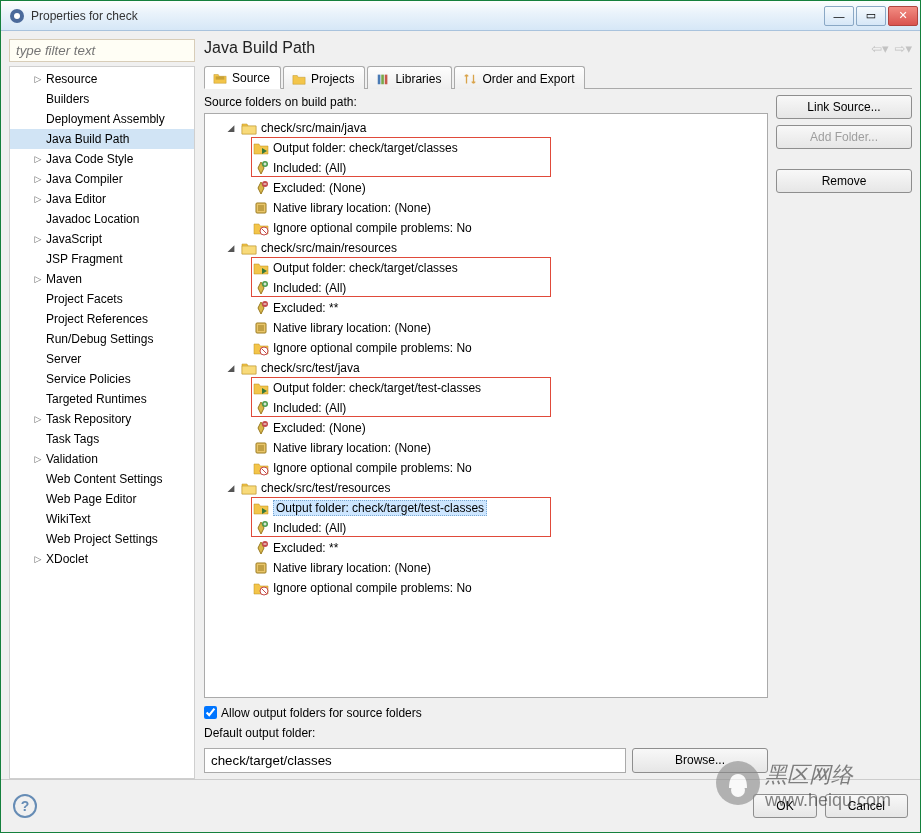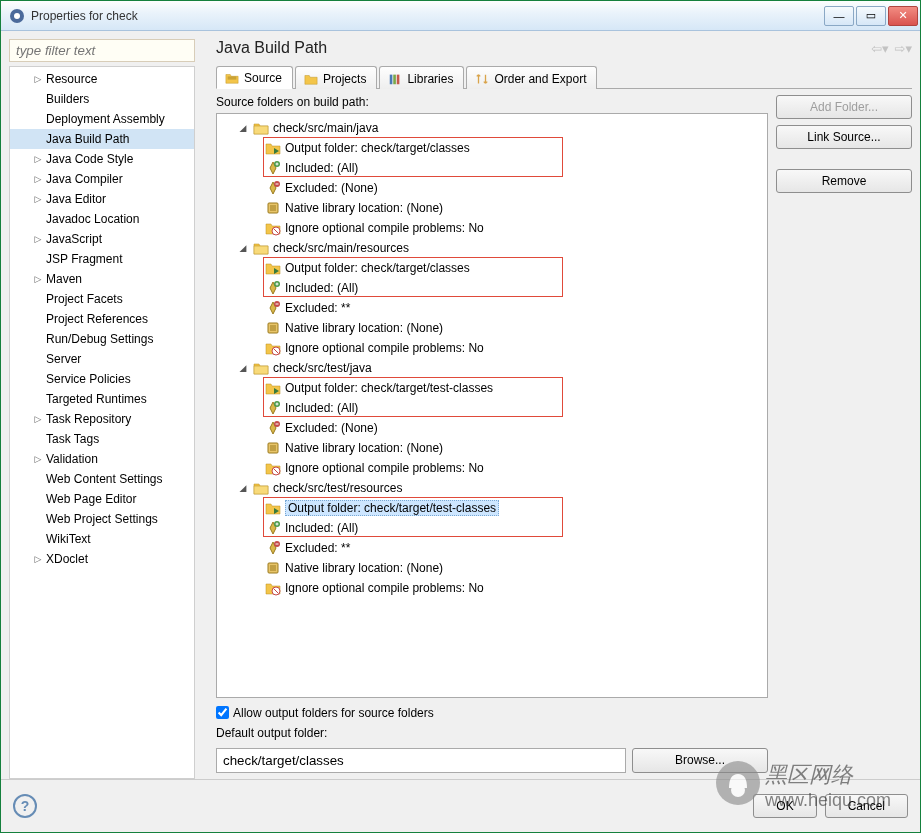--- a/index.html
+++ b/index.html
@@ -4,21 +4,21 @@
 <style>
 * { box-sizing: border-box; margin: 0; padding: 0; }
 body { font-family: "Segoe UI", Tahoma, sans-serif; font-size: 12px; background: #fff; width: 921px; height: 833px; overflow: hidden; }
 .window { border: 1px solid #15803d; height: 833px; display: flex; flex-direction: column; background: #f0f0f0; }
 .titlebar { background: linear-gradient(#fdfefe,#eaf3fb 40%,#d6e7f7); height: 30px; display: flex; align-items: center; padding: 0 2px 0 8px; border-bottom: 1px solid #a9c3dd; }
 .titlebar .icon { width: 16px; height: 16px; margin-right: 6px; }
 .titlebar .title { flex: 1; color: #333; }
 .winbtns { display: flex; gap: 2px; }
 .winbtn { width: 30px; height: 20px; border: 1px solid #8aa8c5; border-radius: 2px; background: linear-gradient(#f6fafd,#d6e7f7); display: flex; align-items: center; justify-content: center; font-size: 11px; cursor: default; }
 .winbtn.close { background: linear-gradient(#f28c82,#d9534f); border-color: #b0443f; color: #fff; }
-.body { flex: 1; display: flex; padding: 8px 8px 0 8px; gap: 21px; min-height: 0; }
+.body { flex: 1; display: flex; padding: 8px 8px 0 8px; gap: 9px; min-height: 0; }
 .sidebar { width: 186px; display: flex; flex-direction: column; }
 .filter { border: 1px solid #d8cdb8; background: #fffef5; padding: 3px 6px; color: #a9a28b; font-style: italic; margin-bottom: 4px; }
 .tree { flex: 1; border: 1px solid #cfcfcf; background: #fff; overflow-y: auto; padding: 2px 0; }
 .tree-item { display: flex; align-items: center; height: 20px; padding-left: 6px; gap: 2px; cursor: default; }
 .tree-item.sub { padding-left: 22px; }
 .tree-item.sel { background: #d1e4f5; }
 .caret { width: 12px; color: #666; font-size: 9px; text-align: center; }
 .caret.none { visibility: hidden; }
 .main { flex: 1; display: flex; flex-direction: column; min-height: 0; }
 .main-head { display: flex; align-items: center; margin-bottom: 8px; }
@@ -159,25 +159,25 @@
           <div class="tree-item sub">
             <span class="caret none">▷</span>
             <span>Web Content Settings</span>
           </div>
           <div class="tree-item sub">
             <span class="caret none">▷</span>
             <span>Web Page Editor</span>
           </div>
           <div class="tree-item sub">
             <span class="caret none">▷</span>
+            <span>WikiText</span>
+          </div>
+          <div class="tree-item sub">
+            <span class="caret none">▷</span>
             <span>Web Project Settings</span>
-          </div>
-          <div class="tree-item sub">
-            <span class="caret none">▷</span>
-            <span>WikiText</span>
           </div>
           <div class="tree-item sub">
             <span class="caret ">▷</span>
             <span>XDoclet</span>
           </div>
         </div>
     </div>
 
     <div class="main">
       <div class="main-head">
@@ -415,22 +415,22 @@
             <input type="checkbox" checked="" style="">
             <span>Allow output folders for source folders</span>
           </div>
           <div class="label" style="margin-top:6px;">Default output folder:</div>
           <div class="def-row">
             <input class="def-input" value="check/target/classes" style="">
             <div class="btn" style="width:136px;">Browse...</div>
           </div>
         </div>
         <div class="rightbtns">
+          <div class="btn">Link Source...</div>
           <div class="btn disabled">Add Folder...</div>
-          <div class="btn">Link Source...</div>
           <div class="btn-sp"></div>
           <div class="btn">Remove</div>
         </div>
       </div>
     </div>
   </div>
 
   <div class="footer">
     <div class="help-ic">?</div>
     <div class="fbtn">OK</div>

